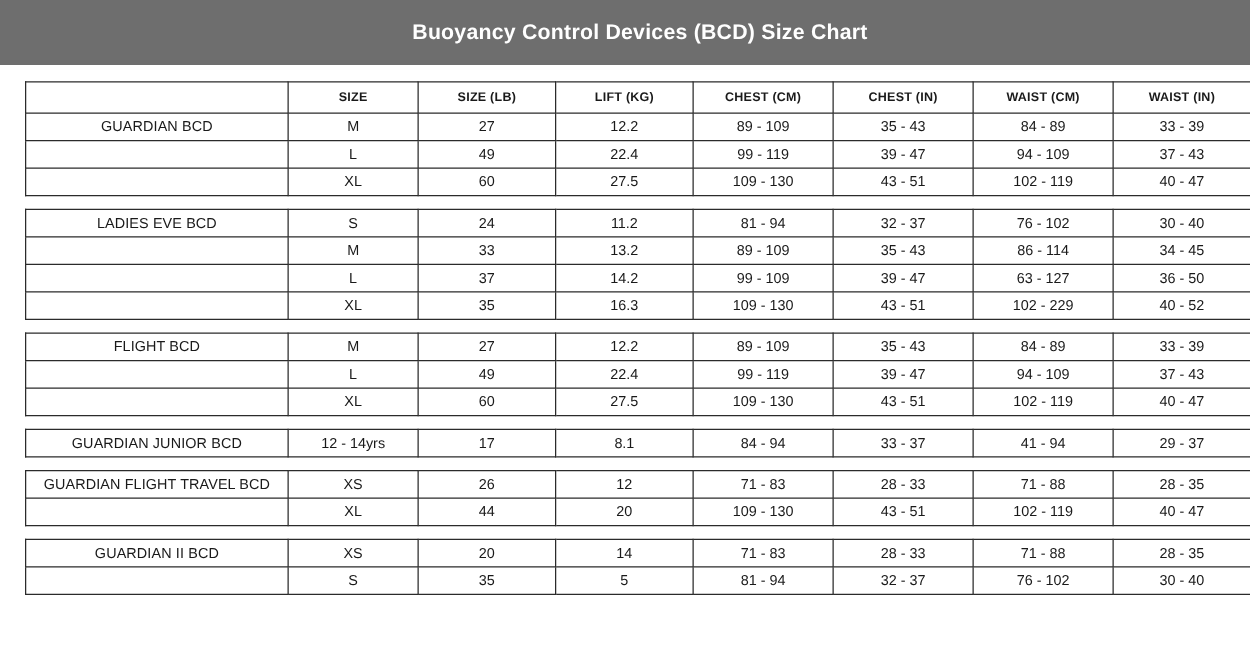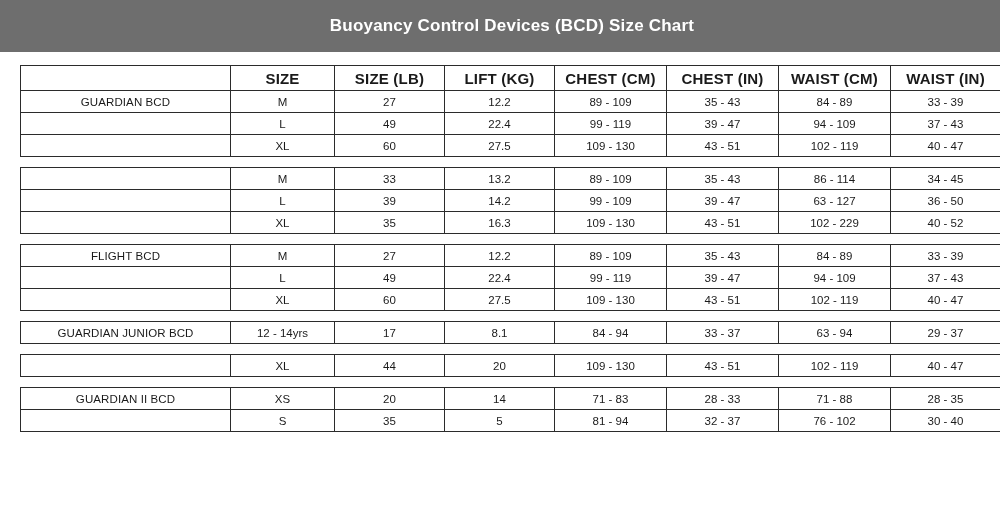--- a/index.html
+++ b/index.html
@@ -57,21 +57,21 @@
   col.c-lb    { width: 110px; }
   col.c-kg    { width: 110px; }
   col.c-chcm  { width: 112px; }
   col.c-chin  { width: 112px; }
   col.c-wacm  { width: 112px; }
   col.c-wain  { width: 110px; }
 
   
   tr.header-row th {
     font-weight: bold;
-    font-size: 15px;
+    font-size: 10px;
     height: 24px;
     letter-spacing: 0.2px;
   }
   th.blank-corner {
     border: none;
     background: transparent;
   }
   
   td.product-name {
     text-align: left;
@@ -153,33 +153,43 @@
           <td>27.5</td>
           <td>109 - 130</td>
           <td>43 - 51</td>
           <td>102 - 119</td>
           <td>40 - 47</td>
         </tr>
         <tr class="spacer-row">
           <td colspan="8"></td>
         </tr>
         <tr>
+          <td class="product-name">LADIES EVE BCD</td>
+          <td>S</td>
+          <td>24</td>
+          <td>11.2</td>
+          <td>81 - 94</td>
+          <td>32 - 37</td>
+          <td>76 - 102</td>
+          <td>30 - 40</td>
+        </tr>
+        <tr>
           <td class="name-empty"></td>
           <td>M</td>
           <td>33</td>
           <td>13.2</td>
           <td>89 - 109</td>
           <td>35 - 43</td>
           <td>86 - 114</td>
           <td>34 - 45</td>
         </tr>
         <tr>
           <td class="name-empty"></td>
           <td>L</td>
-          <td>39</td>
+          <td>37</td>
           <td>14.2</td>
           <td>99 - 109</td>
           <td>39 - 47</td>
           <td>63 - 127</td>
           <td>36 - 50</td>
         </tr>
         <tr>
           <td class="name-empty"></td>
           <td>XL</td>
           <td>35</td>
@@ -225,25 +235,35 @@
         <tr class="spacer-row">
           <td colspan="8"></td>
         </tr>
         <tr>
           <td class="product-name">GUARDIAN JUNIOR BCD</td>
           <td>12 - 14yrs</td>
           <td>17</td>
           <td>8.1</td>
           <td>84 - 94</td>
           <td>33 - 37</td>
-          <td>63 - 94</td>
+          <td>41 - 94</td>
           <td>29 - 37</td>
         </tr>
         <tr class="spacer-row">
           <td colspan="8"></td>
+        </tr>
+        <tr>
+          <td class="product-name">GUARDIAN FLIGHT TRAVEL BCD</td>
+          <td>XS</td>
+          <td>26</td>
+          <td>12</td>
+          <td>71 - 83</td>
+          <td>28 - 33</td>
+          <td>71 - 88</td>
+          <td>28 - 35</td>
         </tr>
         <tr>
           <td class="name-empty"></td>
           <td>XL</td>
           <td>44</td>
           <td>20</td>
           <td>109 - 130</td>
           <td>43 - 51</td>
           <td>102 - 119</td>
           <td>40 - 47</td>

